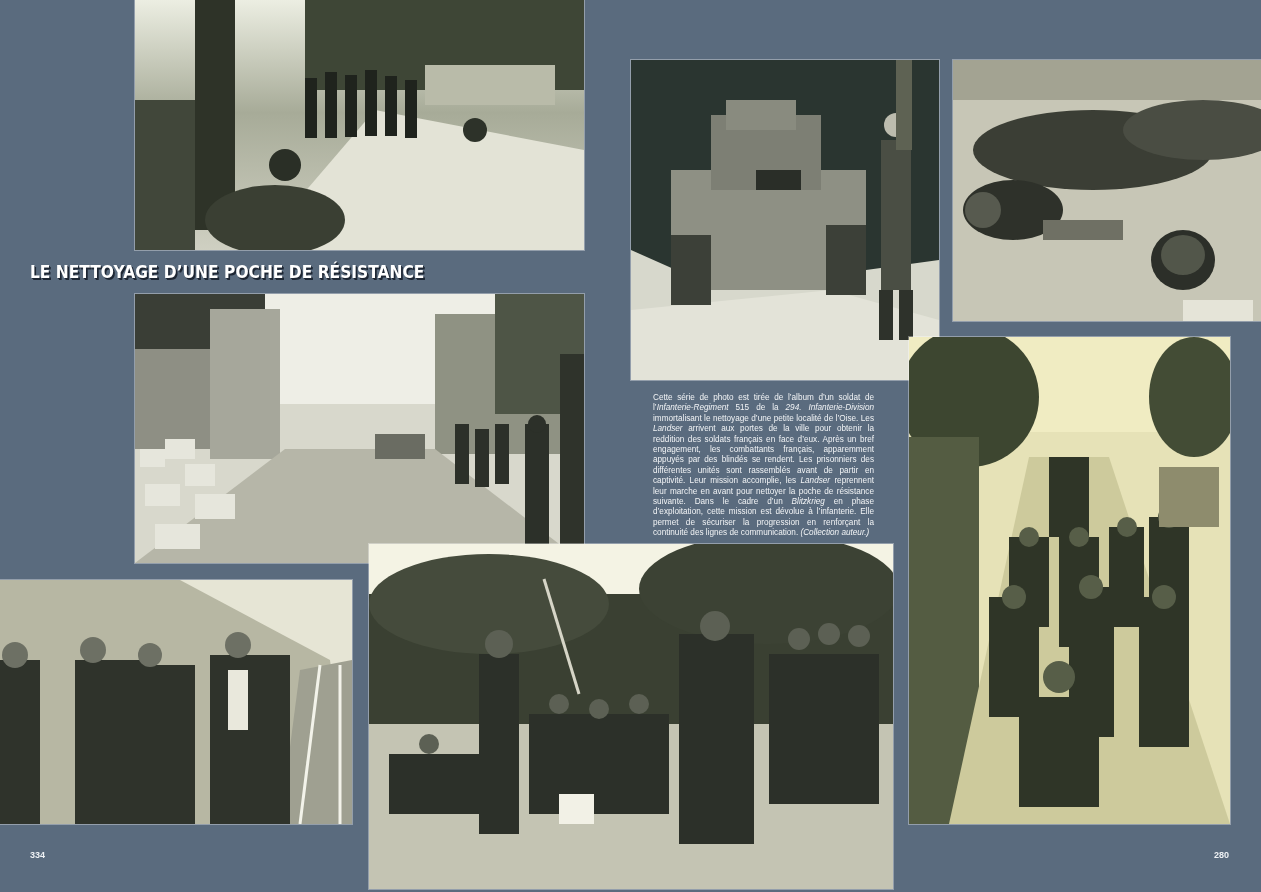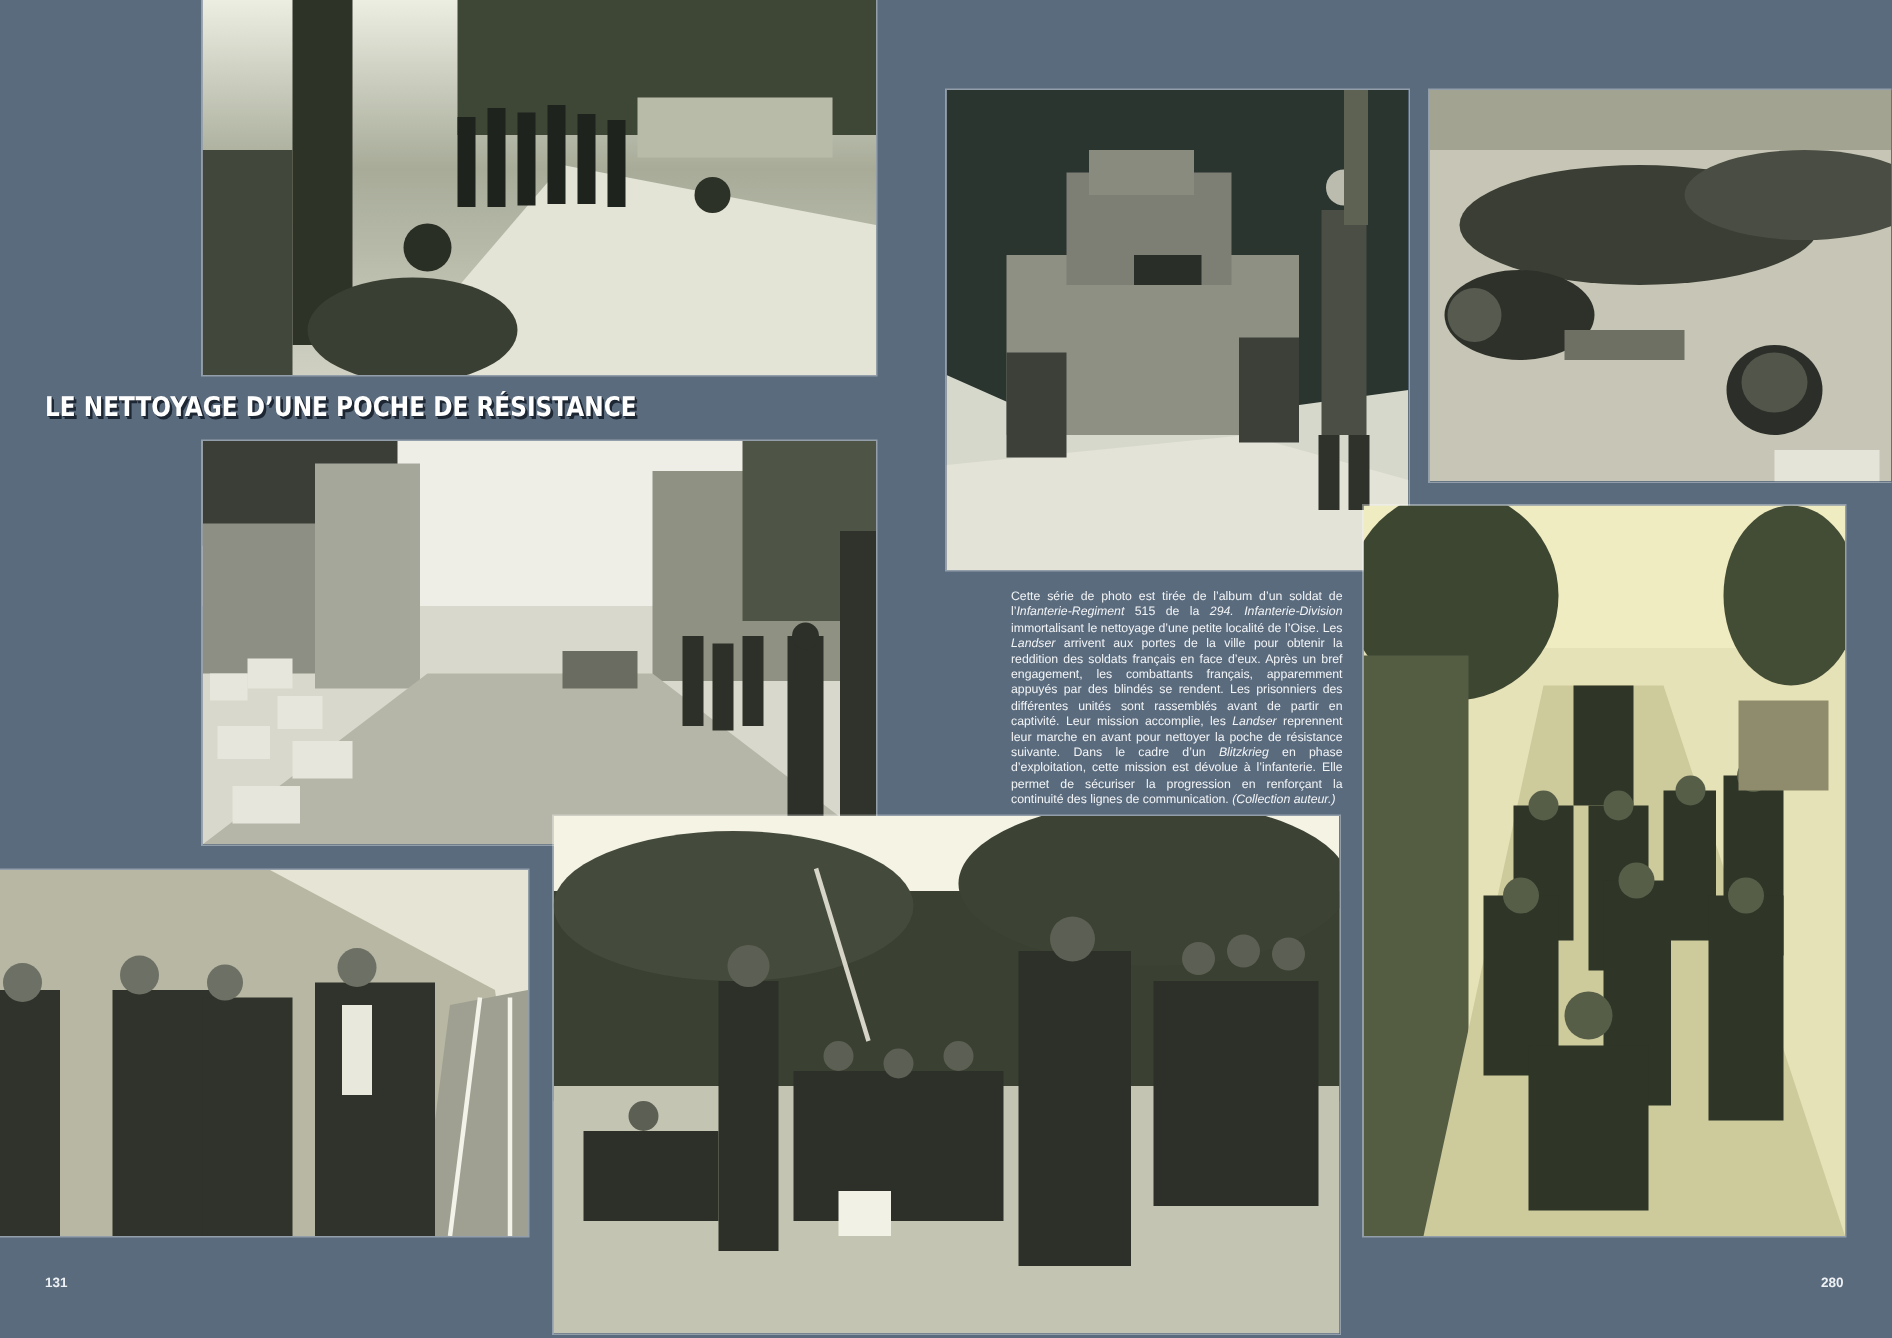--- a/index.html
+++ b/index.html
@@ -15,21 +15,21 @@
   .photo svg { display: block; width: 100%; height: 100%; }
   .title {
     position: absolute; left: 30px; top: 261px;
     font-family: "DejaVu Sans", sans-serif; font-weight: bold;
     font-size: 18px; letter-spacing: 0px; color: #ffffff;
     text-shadow: 2px 2px 0 #1d2633, 1px 1px 0 #1d2633;
     transform: scaleX(0.86); transform-origin: left center;
     white-space: nowrap;
   }
   .caption {
-    position: absolute; left: 674px; top: 393px; width: 221px;
+    position: absolute; left: 653px; top: 393px; width: 221px;
     font-size: 8.2px; line-height: 10.4px; color: #f2f4f6;
     text-align: justify;
   }
   .caption i { font-style: italic; }
   .folio {
     position: absolute; top: 850px; font-size: 9px; font-weight: bold; color: #eef1f4;
   }
 </style>
 </head>
 <body>
@@ -210,14 +210,14 @@
         <circle cx="60" cy="200" r="10"></circle>
       <circle cx="190" cy="160" r="10"></circle>
         <circle cx="230" cy="165" r="10"></circle>
       <circle cx="270" cy="160" r="10"></circle>
     </g>
     <rect x="190" y="250" width="35" height="30" fill="#f2f1e6"></rect>
     <line x1="175" y1="35" x2="210" y2="150" stroke="#d6d5c7" stroke-width="3"></line>
   </svg>
 </div>
 
-<div class="folio" style="left:30px;">131</div>
+<div class="folio" style="left:30px;">334</div>
 <div class="folio" style="left:1214px;">280</div>
 
 </body></html>

